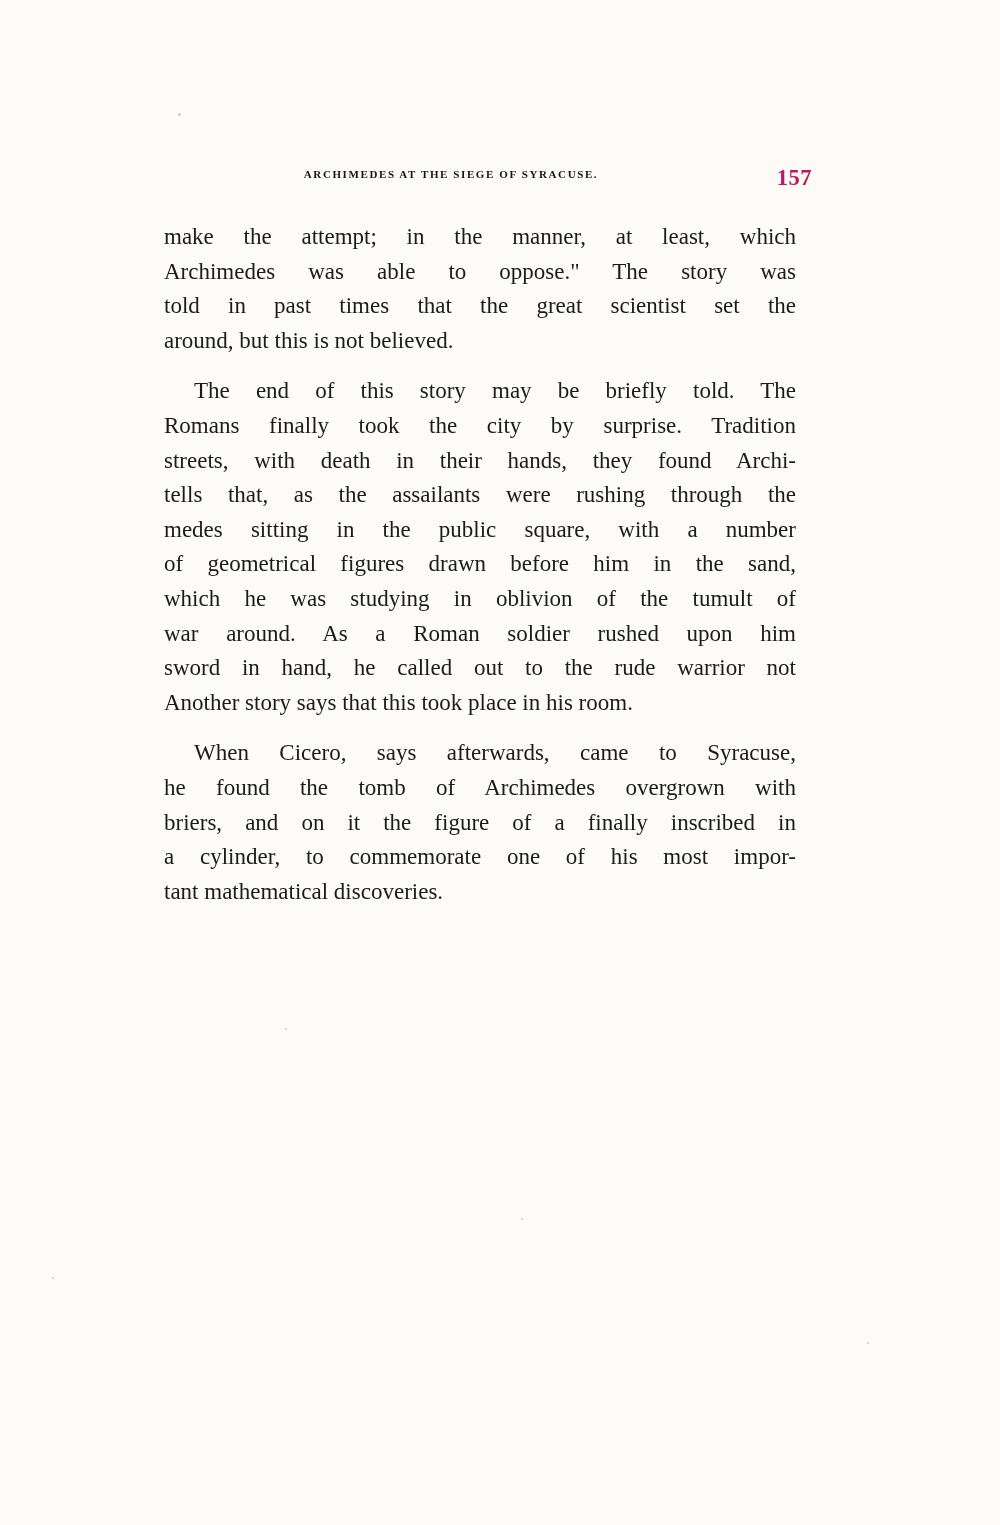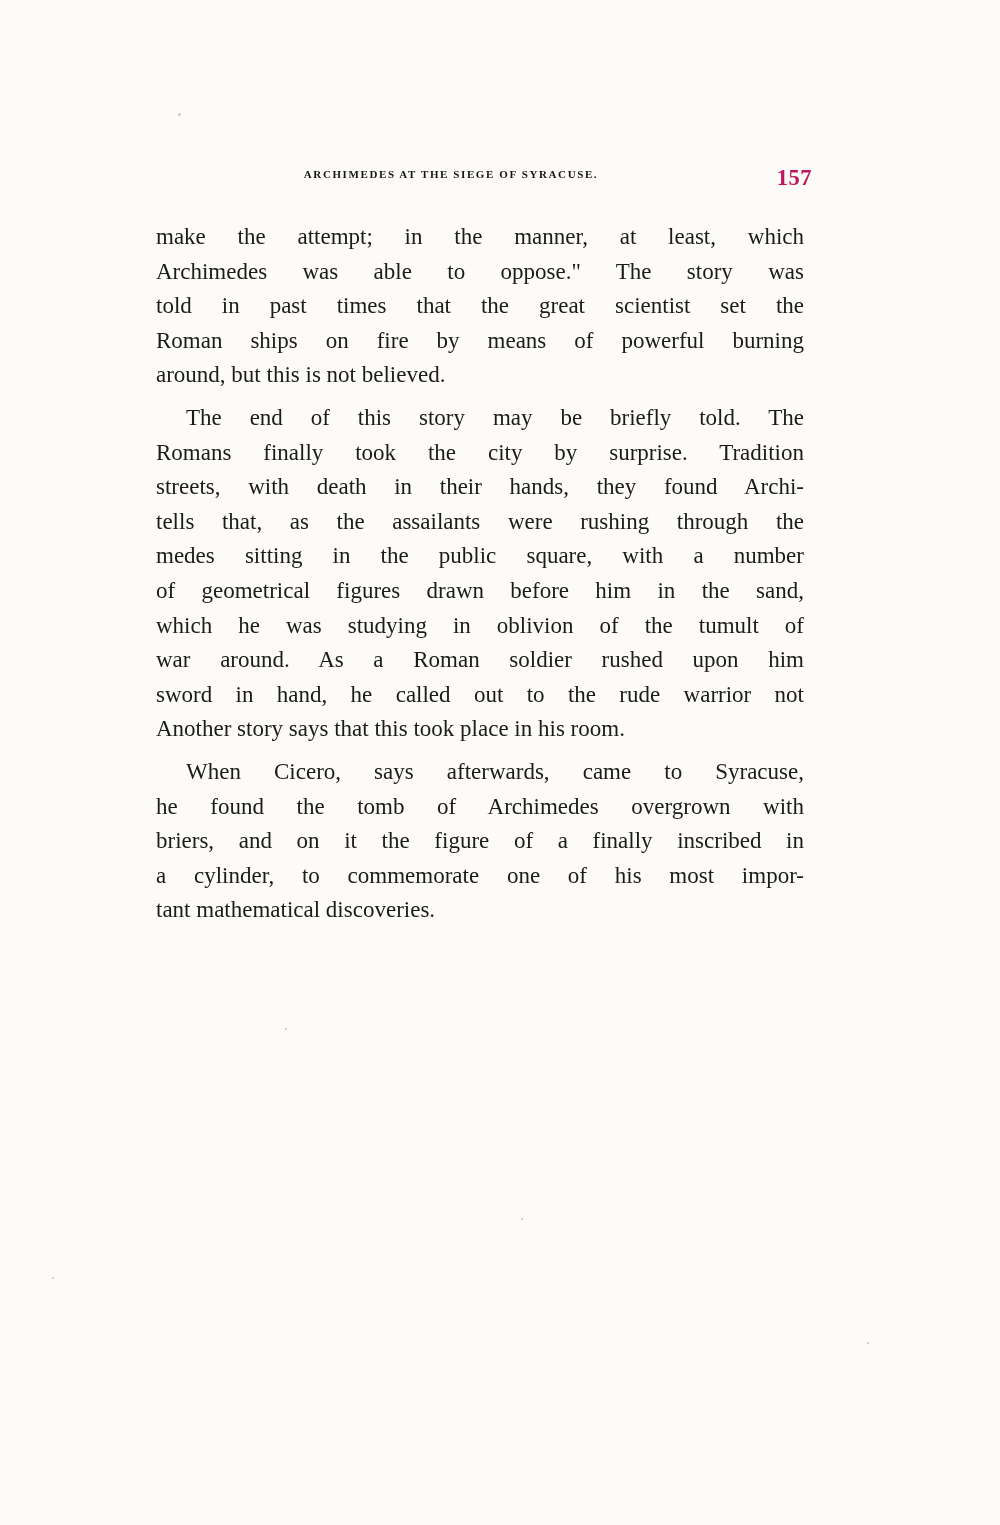--- a/index.html
+++ b/index.html
@@ -42,21 +42,21 @@
     font-size: 22.5px;
     font-weight: 600;
     letter-spacing: 0.5px;
     color: #be185d;
   }
   .text-block {
     width: 664px;
     font-size: 23px;
     line-height: 34.6px;
   }
-  .paragraph { margin: 8px; }
+  .paragraph { margin: 16px; }
   .paragraph.indent .line:first-child {
     text-indent: 30px;
   }
   .line {
     text-align: justify;
     text-align-last: justify;
     white-space: normal;
   }
   .line.last {
     text-align-last: left;
@@ -88,21 +88,20 @@
   <div class="running-header">
     <span class="header-title">ARCHIMEDES AT THE SIEGE OF SYRACUSE.</span>
     <span class="page-number">157</span>
   </div>
 
   <div class="text-block" id="text-block">
       <div class="paragraph">
         <div class="line">make the attempt; in the manner, at least, which</div>
         <div class="line">Archimedes was able to oppose." The story was</div>
         <div class="line">told in past times that the great scientist set the</div>
-        <div class="line">Roman ships on fire by means of powerful burning</div>
         <div class="line last">around, but this is not believed.</div>
       </div>
       <div class="paragraph indent">
         <div class="line">The end of this story may be briefly told. The</div>
         <div class="line">Romans finally took the city by surprise. Tradition</div>
         <div class="line">streets, with death in their hands, they found Archi-</div>
         <div class="line">tells that, as the assailants were rushing through the</div>
         <div class="line">medes sitting in the public square, with a number</div>
         <div class="line">of geometrical figures drawn before him in the sand,</div>
         <div class="line">which he was studying in oblivion of the tumult of</div>

